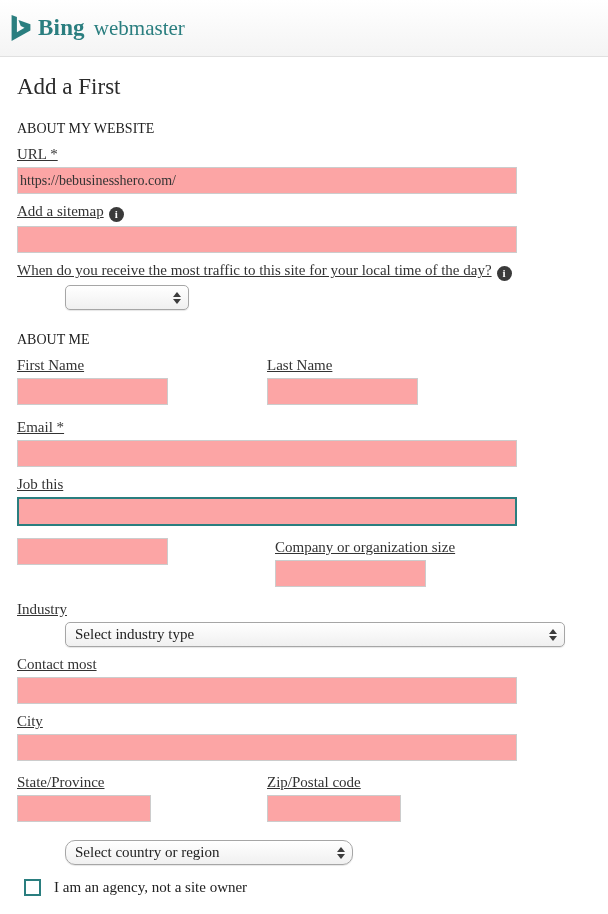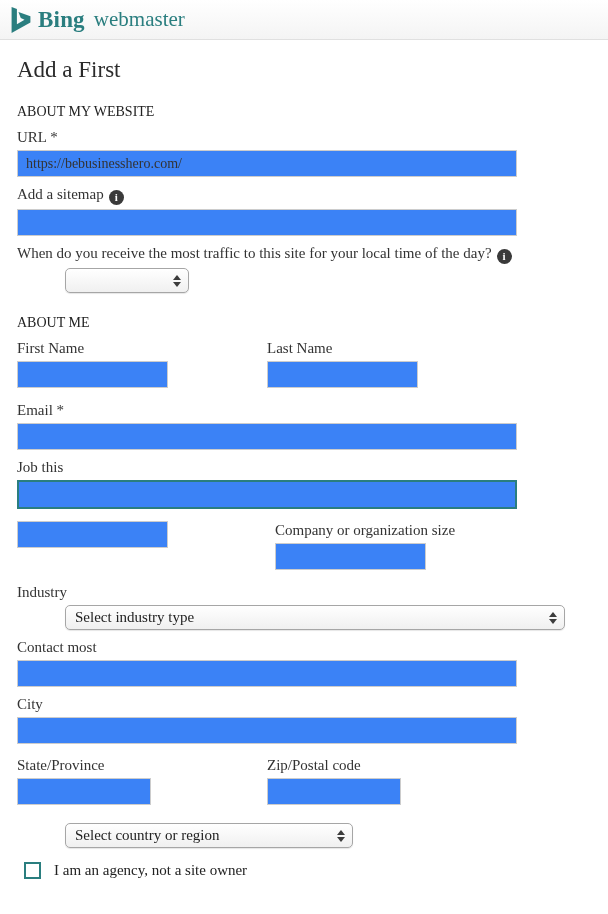--- a/index.html
+++ b/index.html
@@ -8,21 +8,21 @@
     width: 608px;
     height: 914px;
     background: #ffffff;
     font-family: "Liberation Serif", "DejaVu Serif", serif;
     color: #333333;
     overflow: hidden;
   }
 
   
   .header {
-    height: 40px;
+    height: 57px;
     background: linear-gradient(#ffffff, #f4f4f4);
     border-bottom: 1px solid #e0e0e0;
     display: flex;
     align-items: center;
     padding-left: 11px;
   }
   .logo-mark { width: 20px; height: 26px; display: block; }
   .brand {
     color: #2a7e7f;
     font-weight: bold;
@@ -56,29 +56,30 @@
   .sh-website { margin-top: 21px; }
   .sh-aboutme { margin-top: 22px; }
 
   .field { margin-top: 8px; }
   .field-label {
     display: block;
     font-size: 15px;
     color: #333333;
     margin-bottom: 4px;
     line-height: 1.2;
+    text-decoration: underline;
   }
 
   input.text {
     display: block;
     width: 500px;
     height: 27px;
     border: 1px solid #cccccc;
-    background: #3b82f6;
-    padding: 0 8px;
+    background: #fca5a5;
+    padding: 0 2px;
     font-family: "Liberation Serif", "DejaVu Serif", serif;
     font-size: 14px;
     color: #333333;
     outline: none;
   }
   input.text.half  { width: 151px; }
   input.text.small { width: 134px; }
   input.text.focused { border: 2px solid #2a7e7f; height: 29px; }
 
   .row { display: flex; }
@@ -95,21 +96,21 @@
     display: flex;
     align-items: center;
     padding: 0 7px 0 9px;
     font-size: 15px;
     color: #222222;
     cursor: default;
     margin-left: 48px;
   }
   .select-empty    { width: 124px; }
   .select-full     { width: 500px; }
-  .select-country  { width: 288px; }
+  .select-country  { width: 288px; border-radius: 10px; }
   .spinner { margin-left: auto; display: flex; flex-direction: column; align-items: center; }
   .tri-up {
     width: 0; height: 0;
     border-left: 4px solid transparent;
     border-right: 4px solid transparent;
     border-bottom: 5px solid #3c3c3c;
     margin-bottom: 2px;
   }
   .tri-down {
     width: 0; height: 0;

